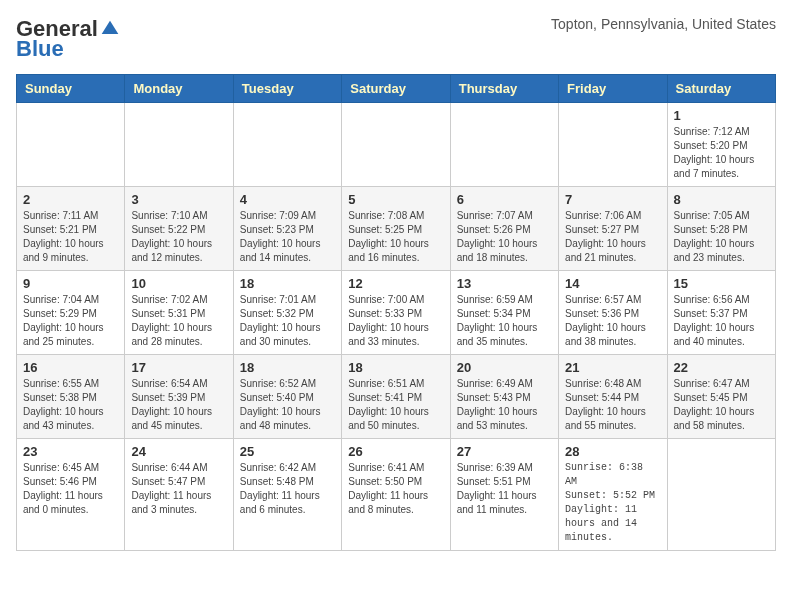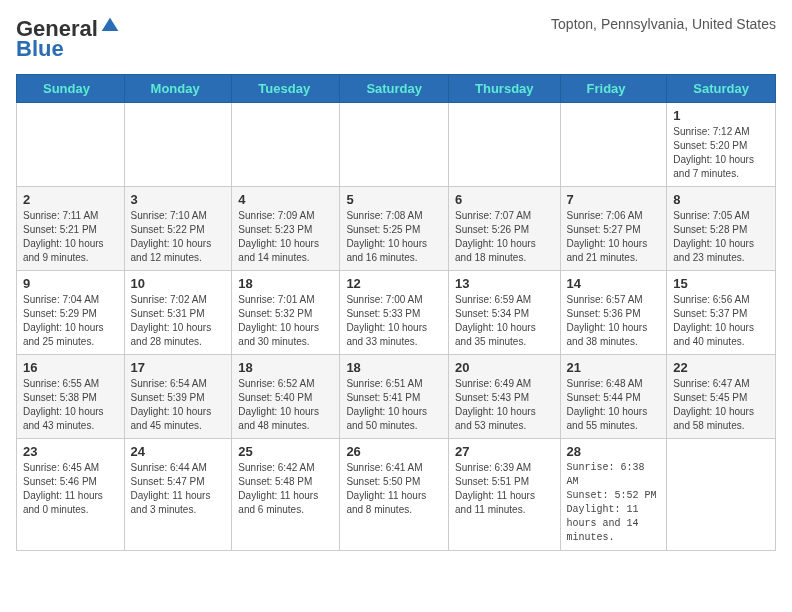--- a/index.html
+++ b/index.html
@@ -16,20 +16,21 @@
       align-items: flex-start;
       margin-bottom: 12px;
     }
     .logo {
       display: flex;
       flex-direction: column;
       align-items: flex-start;
     }
     .logo-text {
       display: flex;
+      align-items: center;
       font-size: 22px;
       font-weight: bold;
     }
     .logo-general {
       color: #333;
     }
     .logo-blue {
       color: #2a6db5;
     }
     .logo-icon {
@@ -50,24 +51,24 @@
       font-size: 14px;
       color: #555;
     }
     .calendar {
       width: 100%;
       border-collapse: collapse;
       border: 1px solid #ccc;
     }
     .calendar th {
       background-color: #2a6db5;
-      color: #5eead4;
+      color: #fef9c3;
       font-size: 13px;
       font-weight: bold;
-      padding: 6px 26px;
+      padding: 6px 8px;
       text-align: left;
       border: 1px solid #2060a0;
     }
     .calendar td {
       vertical-align: top;
       padding: 5px 6px;
       border: 1px solid #ccc;
       width: calc(100% / 7);
       min-height: 80px;
       font-size: 10.5px;

